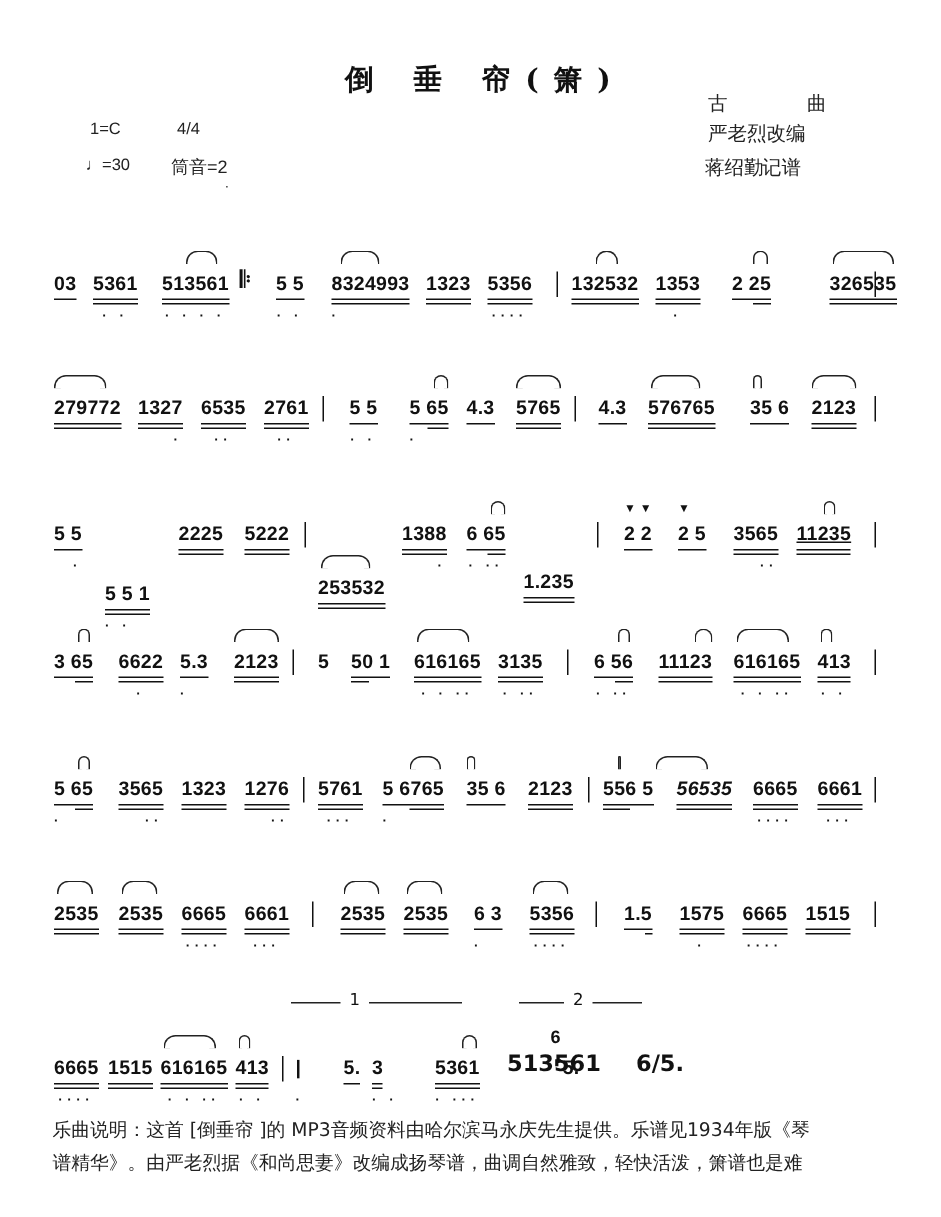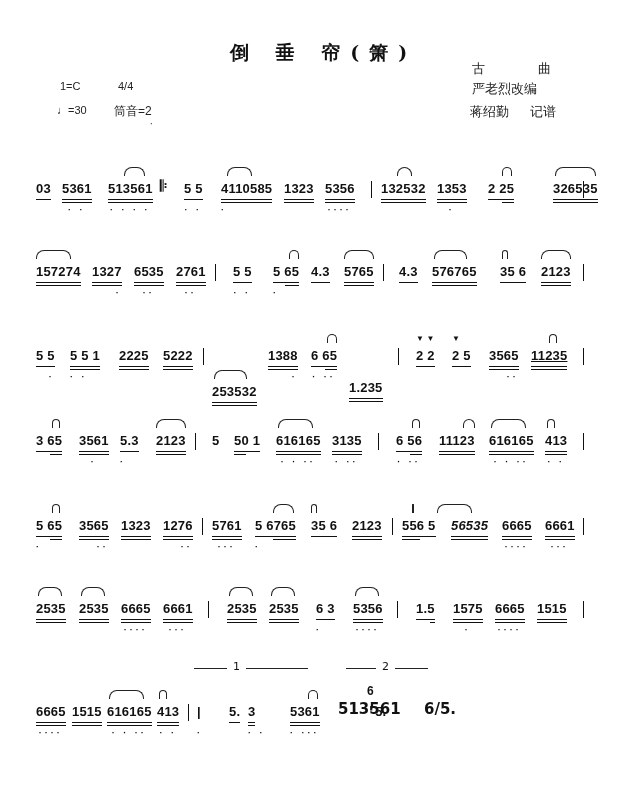--- a/index.html
+++ b/index.html
@@ -29,78 +29,78 @@
 <div class="abs meta" style="left:60px;top:80px;">1=C</div>
 <div class="abs meta" style="left:118px;top:80px;">4/4</div>
 <div class="abs meta" style="left:57px;top:104px;">♩=30</div>
 <div class="abs meta" style="left:114px;top:103px;font-size:12px;">筒音=2</div>
 <div class="abs" style="left:150px;top:120px;font-size:8px;">·</div>
 
 <div class="abs credit" style="left:472px;top:60px;">古</div>
 <div class="abs credit" style="left:538px;top:60px;">曲</div>
 <div class="abs credit" style="left:472px;top:80px;">严老烈改编</div>
 <div class="abs credit" style="left:470px;top:103px;">蒋绍勤</div>
-<div class="abs credit" style="left:530px;top:103px;">记谱</div>
+<div class="abs credit" style="left:508px;top:103px;">记谱</div>
 
 <div class="staff" style="top:163px;">
   <div class="grp" style="left:36px;text-align:right;"><span>03</span><div class="ln l1"></div></div>
   <div class="grp" style="left:62px;"><span>5361</span><div class="ln l1"></div><div class="ln l2"></div><div class="dots">· ·</div></div>
   <div class="grp" style="left:108px;"><div class="slur" style="left:16px;right:8px;"></div><span>513561</span><div class="ln l1"></div><div class="ln l2"></div><div class="dots">· · · ·</div></div>
   <div class="repeat" style="left:160px;">𝄆</div>
   <div class="grp" style="left:184px;"><span>5 5</span><div class="ln l1"></div><div class="dots">· ·</div></div>
-  <div class="grp" style="left:221px;"><div class="slur" style="left:6px;right:20px;"></div><span>4110585</span><div class="ln l1"></div><div class="ln l2"></div><div class="dots" style="text-align:left;">·</div></div>
+  <div class="grp" style="left:221px;"><div class="slur" style="left:6px;right:20px;"></div><span>8324993</span><div class="ln l1"></div><div class="ln l2"></div><div class="dots" style="text-align:left;">·</div></div>
   <div class="grp" style="left:284px;"><span>1323</span><div class="ln l1"></div><div class="ln l2"></div></div>
   <div class="grp" style="left:325px;"><span>5356</span><div class="ln l1"></div><div class="ln l2"></div><div class="dots">····</div></div>
   <div class="bar" style="left:371px;"></div>
   <div class="grp" style="left:381px;"><div class="slur" style="left:16px;right:14px;"></div><span>132532</span><div class="ln l1"></div><div class="ln l2"></div></div>
   <div class="grp" style="left:437px;"><span>1353</span><div class="ln l1"></div><div class="ln l2"></div><div class="dots">·</div></div>
   <div class="grp" style="left:488px;"><div class="slur" style="left:14px;right:2px;"></div><span>2 25</span><div class="ln l1"></div><div class="ln l2" style="left:14px;"></div></div>
   <div class="grp" style="left:530px;margin-left:23px;"><div class="slur" style="left:2px;right:2px;"></div><span>326535</span><div class="ln l1"></div><div class="ln l2"></div></div>
   <div class="bar" style="left:583px;"></div>
 </div>
 
 <div class="staff" style="top:246px;">
-  <div class="grp" style="left:36px;"><div class="slur" style="left:0px;right:10px;"></div><span>157274</span><div class="ln l1"></div><div class="ln l2"></div></div>
+  <div class="grp" style="left:36px;"><div class="slur" style="left:0px;right:10px;"></div><span>279772</span><div class="ln l1"></div><div class="ln l2"></div></div>
   <div class="grp" style="left:92px;"><span>1327</span><div class="ln l1"></div><div class="ln l2"></div><div class="dots" style="text-align:right;">·</div></div>
   <div class="grp" style="left:134px;"><span>6535</span><div class="ln l1"></div><div class="ln l2"></div><div class="dots">··</div></div>
   <div class="grp" style="left:176px;"><span>2761</span><div class="ln l1"></div><div class="ln l2"></div><div class="dots">··</div></div>
   <div class="bar" style="left:215px;"></div>
   <div class="grp" style="left:233px;"><span>5 5</span><div class="ln l1"></div><div class="dots">· ·</div></div>
   <div class="grp" style="left:273px;"><div class="slur" style="left:16px;right:0px;"></div><span>5 65</span><div class="ln l1"></div><div class="ln l2" style="left:12px;"></div><div class="dots" style="text-align:left;">·</div></div>
   <div class="grp" style="left:311px;"><span>4.3</span><div class="ln l1"></div></div>
   <div class="grp" style="left:344px;"><div class="slur"></div><span>5765</span><div class="ln l1"></div><div class="ln l2"></div></div>
   <div class="bar" style="left:383px;"></div>
   <div class="grp" style="left:399px;"><span>4.3</span><div class="ln l1"></div></div>
   <div class="grp" style="left:432px;"><div class="slur" style="left:2px;right:10px;"></div><span>576765</span><div class="ln l1"></div><div class="ln l2"></div></div>
   <div class="grp" style="left:500px;"><div class="slur" style="left:2px;right:18px;"></div><span>35 6</span><div class="ln l1"></div></div>
   <div class="grp" style="left:541px;"><div class="slur"></div><span>2123</span><div class="ln l1"></div><div class="ln l2"></div></div>
   <div class="bar" style="left:583px;"></div>
 </div>
 
 <div class="staff" style="top:330px;">
   <div class="grp" style="left:36px;"><span>5 5</span><div class="ln l1"></div><div class="dots" style="text-align:right;">·</div></div>
-  <div class="grp" style="left:70px;"><span>5 5 1</span><div class="ln l1"></div><div class="ln l2"></div><div class="dots" style="text-align:left;">· ·</div></div>
+  <div class="grp" style="left:70px;margin-top:40px;"><span>5 5 1</span><div class="ln l1"></div><div class="ln l2"></div><div class="dots" style="text-align:left;">· ·</div></div>
   <div class="grp" style="left:119px;"><span>2225</span><div class="ln l1"></div><div class="ln l2"></div></div>
   <div class="grp" style="left:163px;"><span>5222</span><div class="ln l1"></div><div class="ln l2"></div></div>
   <div class="bar" style="left:203px;"></div>
   <div class="grp" style="left:212px;margin-top:36px;"><div class="slur" style="left:2px;right:10px;"></div><span>253532</span><div class="ln l1"></div><div class="ln l2"></div></div>
   <div class="grp" style="left:268px;"><span>1388</span><div class="ln l1"></div><div class="ln l2"></div><div class="dots" style="text-align:right;">·</div></div>
   <div class="grp" style="left:311px;"><div class="slur" style="left:16px;right:0px;"></div><span>6 65</span><div class="ln l1"></div><div class="ln l2" style="left:14px;"></div><div class="dots">· ··</div></div>
   <div class="grp" style="left:349px;margin-top:32px;"><span>1.235</span><div class="ln l1"></div><div class="ln l2"></div></div>
   <div class="bar" style="left:398px;"></div>
   <div class="grp" style="left:416px;"><div class="abs" style="top:-14px;left:0;font-size:8px;">▼ ▼</div><span>2 2</span><div class="ln l1"></div></div>
   <div class="grp" style="left:452px;"><div class="abs" style="top:-14px;left:0;font-size:8px;">▼</div><span>2 5</span><div class="ln l1"></div></div>
   <div class="grp" style="left:489px;"><span>3565</span><div class="ln l1"></div><div class="ln l2"></div><div class="dots" style="text-align:right;">··</div></div>
   <div class="grp" style="left:531px;text-decoration:underline;"><div class="slur" style="left:18px;right:10px;"></div><span>11235</span><div class="ln l1"></div><div class="ln l2"></div></div>
   <div class="bar" style="left:583px;"></div>
 </div>
 
 <div class="staff" style="top:415px;">
   <div class="grp" style="left:36px;"><div class="slur" style="left:16px;right:2px;"></div><span>3 65</span><div class="ln l1"></div><div class="ln l2" style="left:14px;"></div></div>
-  <div class="grp" style="left:79px;"><span>3561</span><div class="ln l1"></div><div class="ln l2"></div><div class="dots">·</div></div>
+  <div class="grp" style="left:79px;"><span>6622</span><div class="ln l1"></div><div class="ln l2"></div><div class="dots">·</div></div>
   <div class="grp" style="left:120px;"><span>5.3</span><div class="ln l1"></div><div class="dots" style="text-align:left;">·</div></div>
   <div class="grp" style="left:156px;"><div class="slur"></div><span>2123</span><div class="ln l1"></div><div class="ln l2"></div></div>
   <div class="bar" style="left:195px;"></div>
   <div class="grp" style="left:212px;"><span>5</span></div>
   <div class="grp" style="left:234px;"><span>50 1</span><div class="ln l1"></div><div class="ln l2" style="right:14px;"></div></div>
   <div class="grp" style="left:276px;"><div class="slur" style="left:2px;right:8px;"></div><span>616165</span><div class="ln l1"></div><div class="ln l2"></div><div class="dots">· · ··</div></div>
   <div class="grp" style="left:332px;"><span>3135</span><div class="ln l1"></div><div class="ln l2"></div><div class="dots">· ··</div></div>
   <div class="bar" style="left:378px;"></div>
   <div class="grp" style="left:396px;"><div class="slur" style="left:16px;right:2px;"></div><span>6 56</span><div class="ln l1"></div><div class="ln l2" style="left:14px;"></div><div class="dots">· ··</div></div>
   <div class="grp" style="left:439px;"><div class="slur" style="left:24px;right:0px;"></div><span>11123</span><div class="ln l1"></div><div class="ln l2"></div></div>
@@ -160,13 +160,15 @@
   <div class="grp" style="left:229px;"><span>5.</span><div class="ln l1"></div></div>
   <div class="grp" style="left:248px;"><span>3</span><div class="ln l1"></div><div class="ln l2"></div><div class="dots">· ·</div></div>
   <div class="grp" style="left:290px;"><div class="slur" style="left:18px;right:2px;"></div><span>5361</span><div class="ln l1"></div><div class="ln l2"></div><div class="dots">· ···</div></div>
   <div class="repeat" style="left:338px;">513561</div>
   <div class="grp" style="left:367px;top:-2px;font-size:12px;">6</div>
   <div class="grp" style="left:369px;"><span>⸢5.</span></div>
   <div class="repeat" style="left:424px;">6/5.</div>
 </div>
 
 <div class="abs notes">
+  <div>乐曲说明：这首 [倒垂帘 ]的 MP3音频资料由哈尔滨马永庆先生提供。乐谱见1934年版《琴</div>
+  <div>谱精华》。由严老烈据《和尚思妻》改编成扬琴谱，曲调自然雅致，轻快活泼，箫谱也是难</div>
 </div>
 
 </body></html>

